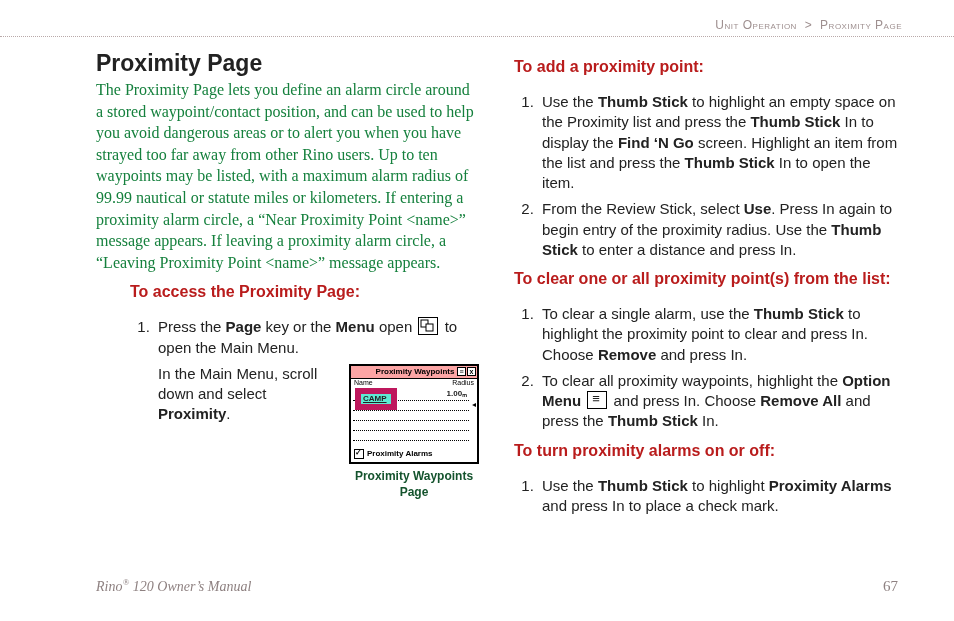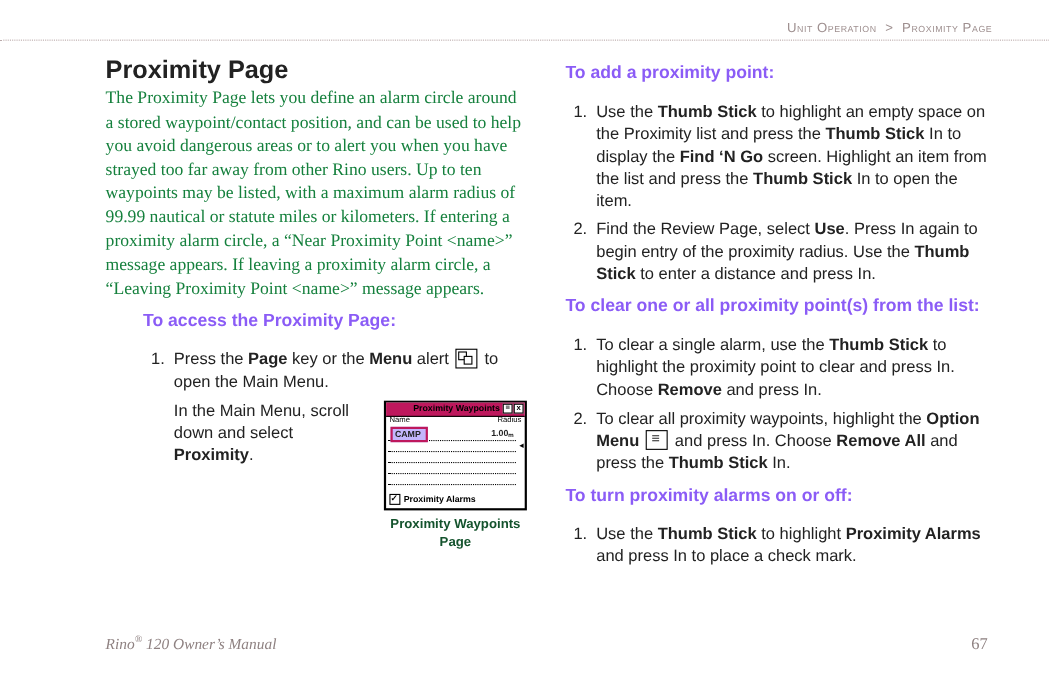--- a/index.html
+++ b/index.html
@@ -58,21 +58,21 @@
     font-size: 16px;
     line-height: 1.35;
     margin: 0 0 10px 0;
     color: #15803d;
   }
   .subhead {
     font-family: Arial, Helvetica, sans-serif;
     font-weight: bold;
     font-size: 16px;
     margin: 8px 0 2px 34px;
-    color: #8b5cf6;
+    color: #b91c1c;
   }
   .subhead-col2 {
     margin-left: 0;
   }
   ol.steps {
     font-family: Arial, Helvetica, sans-serif;
     font-size: 15px;
     line-height: 1.35;
     margin: 16px 0 10px 34px;
     padding-left: 24px;
@@ -101,21 +101,21 @@
     border: 2px solid #000;
     background: #fff;
     position: relative;
     margin: 0 auto 4px auto;
     font-family: Arial, sans-serif;
   }
   .ds-titlebar {
     position: absolute;
     top: 0; left: 0; right: 0;
     height: 12px;
-    background: #be185d;
+    background: #fca5a5;
     border-bottom: 1px solid #000;
     font-size: 8px;
     font-weight: bold;
     line-height: 12px;
     padding-left: 2px;
     color: #000;
   }
   .ds-titlebar .tb-icons {
     position: absolute;
     right: 1px;
@@ -155,25 +155,26 @@
     height: 12px;
     font-size: 8px;
     font-weight: bold;
     line-height: 12px;
     display: flex;
     justify-content: space-between;
     border-bottom: 1px dotted #000;
     padding: 0 2px;
   }
   .ds-row .cell1 {
-    border: 2px solid #be185d;
+    border: 6px solid #be185d;
     padding: 0 4px 0 2px;
-    background: #c4b5fd;
+    background: #5eead4;
     height: 10px;
     line-height: 10px;
+    text-decoration: underline;
   }
   .ds-dotline {
     position: absolute;
     left: 2px;
     right: 8px;
     border-bottom: 1px dotted #000;
     height: 0;
   }
   .ds-caret {
     position: absolute;
@@ -267,21 +268,21 @@
   <div class="dotted-rule"></div>
 
   <div class="cols">
 
     <h1 class="page-title">Proximity Page</h1>
     <p class="body">The Proximity Page lets you define an alarm circle around a stored waypoint/contact position, and can be used to help you avoid dangerous areas or to alert you when you have strayed too far away from other Rino users. Up to ten waypoints may be listed, with a maximum alarm radius of 99.99 nautical or statute miles or kilometers. If entering a proximity alarm circle, a “Near Proximity Point &lt;name&gt;” message appears. If leaving a proximity alarm circle, a “Leaving Proximity Point &lt;name&gt;” message appears.</p>
 
     <div class="subhead">To access the Proximity Page:</div>
     <ol class="steps">
       <li>
-        <span>Press the </span><span class="bold">Page</span><span> key or the </span><span class="bold">Menu</span><span> alert </span><span class="inline-icon menu-icon"><svg width="18" height="16" viewBox="0 0 18 16">
+        <span>Press the </span><span class="bold">Page</span><span> key or the </span><span class="bold">Menu</span><span> open </span><span class="inline-icon menu-icon"><svg width="18" height="16" viewBox="0 0 18 16">
               <rect x="2" y="2" width="7" height="7" fill="none" stroke="#000" stroke-width="1"></rect>
               <rect x="7" y="6" width="7" height="7" fill="#fff" stroke="#000" stroke-width="1"></rect>
             </svg></span><span> to open the Main Menu.</span>
       </li>
       <li class="step-with-image">
         <div class="device-figure">
           <div class="device-screen">
             <div class="ds-titlebar">
               <span>Proximity Waypoints</span>
               <span class="tb-icons">
@@ -311,21 +312,21 @@
         <span>In the Main Menu, scroll down and select </span><span class="bold">Proximity</span><span>.</span>
       </li>
     </ol>
 
     <div class="subhead subhead-col2 break-before">To add a proximity point:</div>
     <ol class="steps col2">
       <li>
         <span>Use the </span><span class="bold">Thumb Stick</span><span> to highlight an empty space on the Proximity list and press the </span><span class="bold">Thumb Stick</span><span> In to display the </span><span class="bold">Find ‘N Go</span><span> screen. Highlight an item from the list and press the </span><span class="bold">Thumb Stick</span><span> In to open the item.</span>
       </li>
       <li>
-        <span>Find the Review Page, select </span><span class="bold">Use</span><span>. Press In again to begin entry of the proximity radius. Use the </span><span class="bold">Thumb Stick</span><span> to enter a distance and press In.</span>
+        <span>From the Review Stick, select </span><span class="bold">Use</span><span>. Press In again to begin entry of the proximity radius. Use the </span><span class="bold">Thumb Stick</span><span> to enter a distance and press In.</span>
       </li>
     </ol>
 
     <div class="subhead subhead-col2">To clear one or all proximity point(s) from the list:</div>
     <ol class="steps col2">
       <li>
         <span>To clear a single alarm, use the </span><span class="bold">Thumb Stick</span><span> to highlight the proximity point to clear and press In. Choose </span><span class="bold">Remove</span><span> and press In.</span>
       </li>
       <li>
         <span>To clear all proximity waypoints, highlight the </span><span class="bold">Option Menu</span><span> </span><span class="inline-icon option-icon"></span><span> and press In. Choose </span><span class="bold">Remove All</span><span> and press the </span><span class="bold">Thumb Stick</span><span> In.</span>

